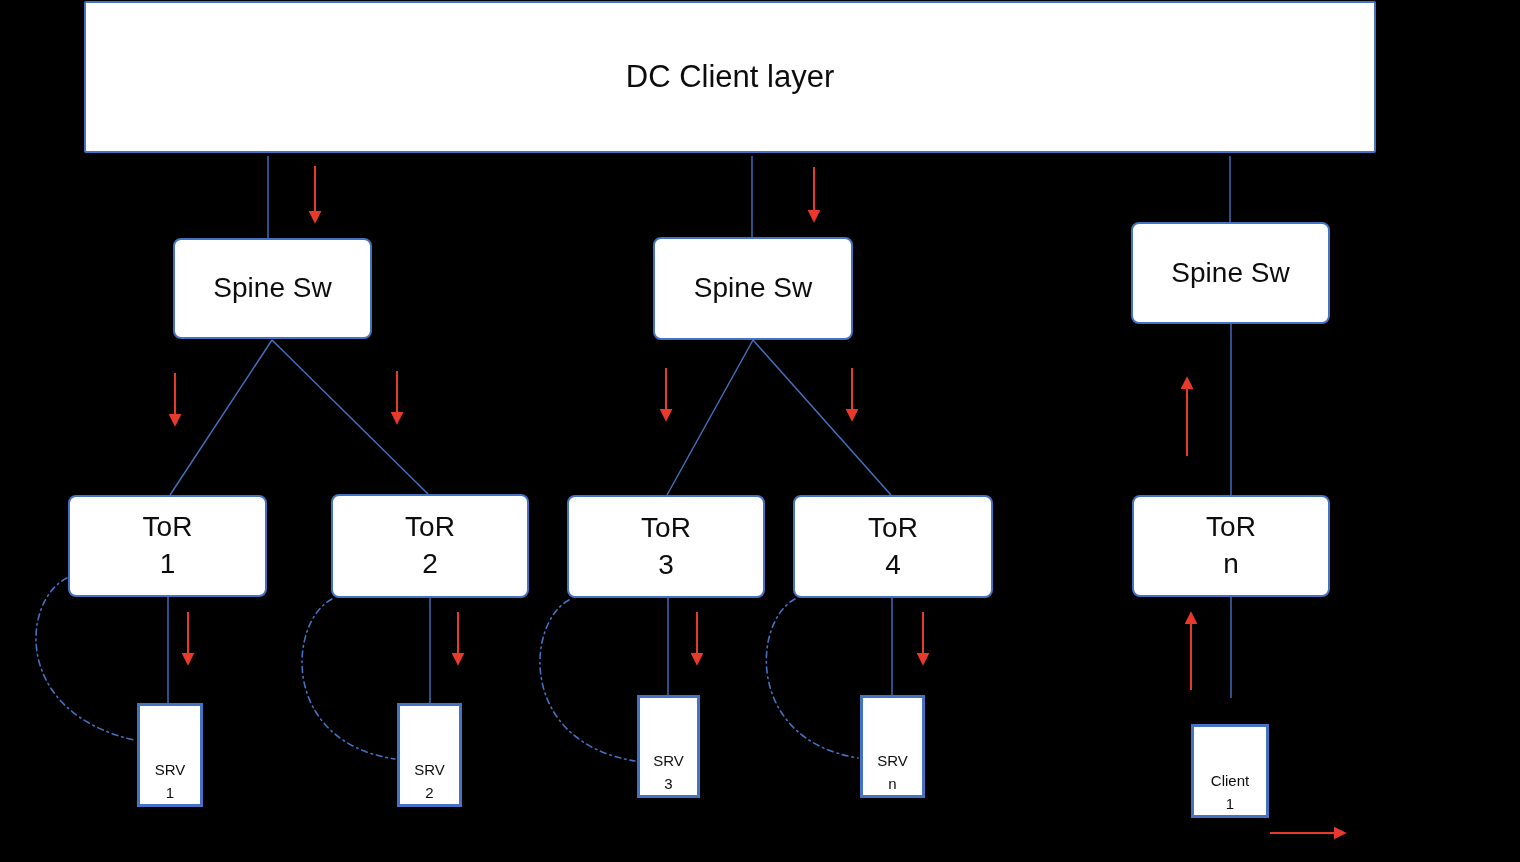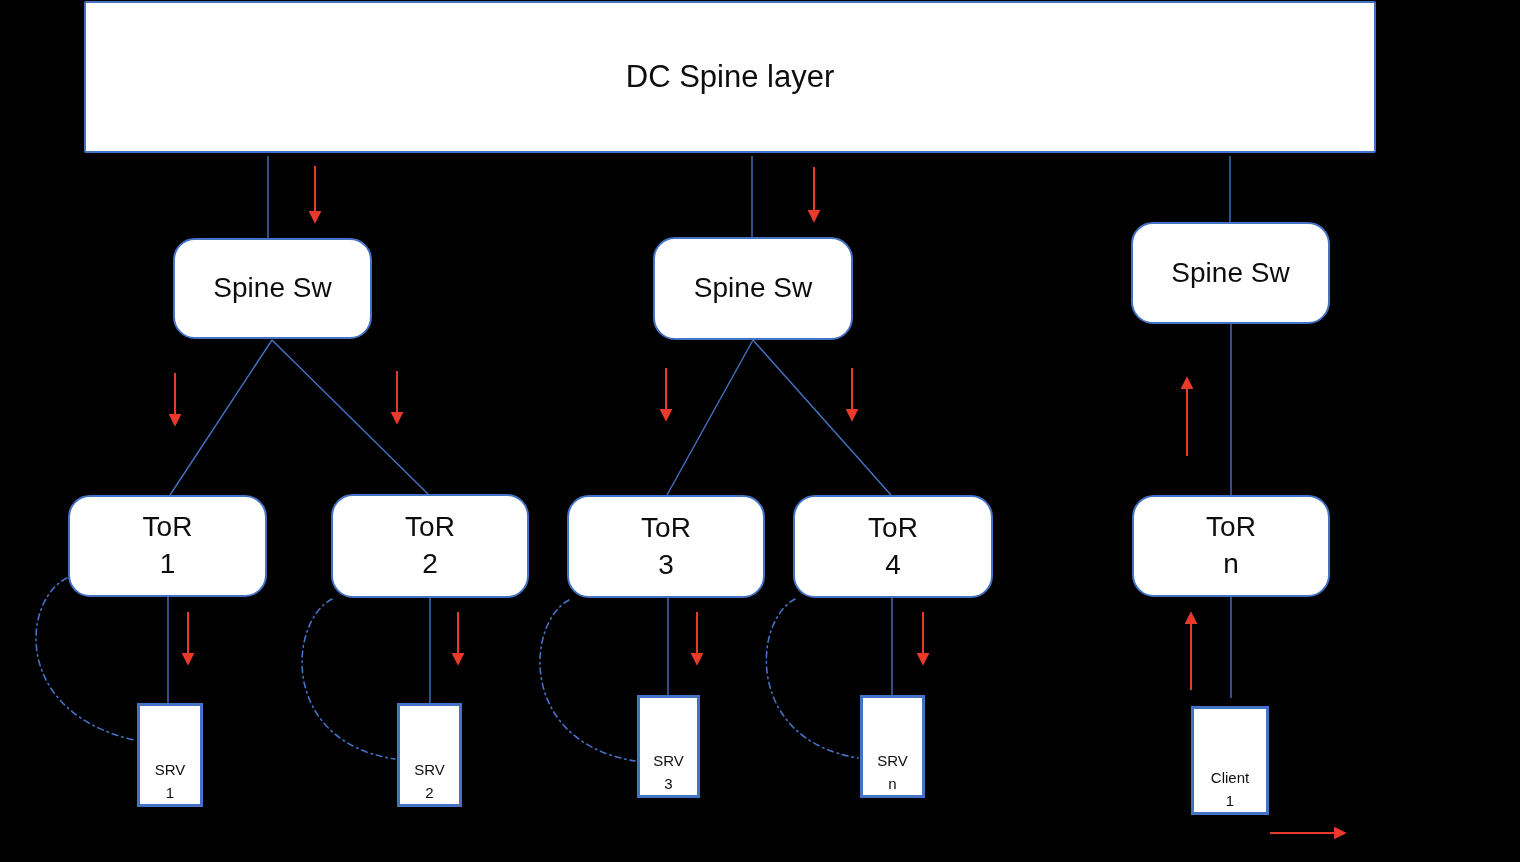--- a/index.html
+++ b/index.html
@@ -32,21 +32,21 @@
     display:flex;flex-direction:column;align-items:center;justify-content:center;
     text-align:center;box-sizing:border-box;
     line-height:1.32;
   }
   .node span{display:block;}
   .fabric{
     border-width:2px;border-radius:2px;
     font-size:31px;
   }
   .rounded{
-    border-radius:22px;
+    border-radius:8px;
     font-size:28px;
   }
   .server{
     border-width:3px;border-radius:0;
     font-size:15px;line-height:1.5;justify-content:flex-end;
   }
 </style>
 </head>
 <body>
 
@@ -93,21 +93,21 @@
     <line class="flow" marker-end="url(#ah)" x1="697" y1="612" x2="697" y2="654"></line>
     <line class="flow" marker-end="url(#ah)" x1="923" y1="612" x2="923" y2="654"></line>
 
     <line class="flow" marker-end="url(#ah)" x1="1187" y1="456" x2="1187" y2="388"></line>
     <line class="flow" marker-end="url(#ah)" x1="1191" y1="690" x2="1191" y2="623"></line>
 
     <line class="flow" marker-end="url(#ah)" x1="1270" y1="833" x2="1335" y2="833"></line>
   </svg>
 
   <div class="node fabric" style="left:84px;top:1px;width:1292px;height:152px;">
-    <span>DC Spine layer</span>
+    <span>DC Client layer</span>
   </div>
 
   <div class="node rounded" style="left:173px;top:238px;width:199px;height:101px;">
     <span>Spine Sw</span>
   </div>
   <div class="node rounded" style="left:653px;top:237px;width:200px;height:103px;">
     <span>Spine Sw</span>
   </div>
   <div class="node rounded" style="left:1131px;top:222px;width:199px;height:102px;">
     <span>Spine Sw</span>
@@ -143,18 +143,18 @@
     <span>2</span>
   </div>
   <div class="node server" style="left:637px;top:695px;width:63px;height:103px;">
     <span>SRV</span>
     <span>3</span>
   </div>
   <div class="node server" style="left:860px;top:695px;width:65px;height:103px;">
     <span>SRV</span>
     <span>n</span>
   </div>
-  <div class="node server" style="left:1191px;top:706px;width:78px;height:109px;">
+  <div class="node server" style="left:1191px;top:724px;width:78px;height:94px;">
     <span>Client</span>
     <span>1</span>
   </div>
 
 </div>
 
 </body></html>

